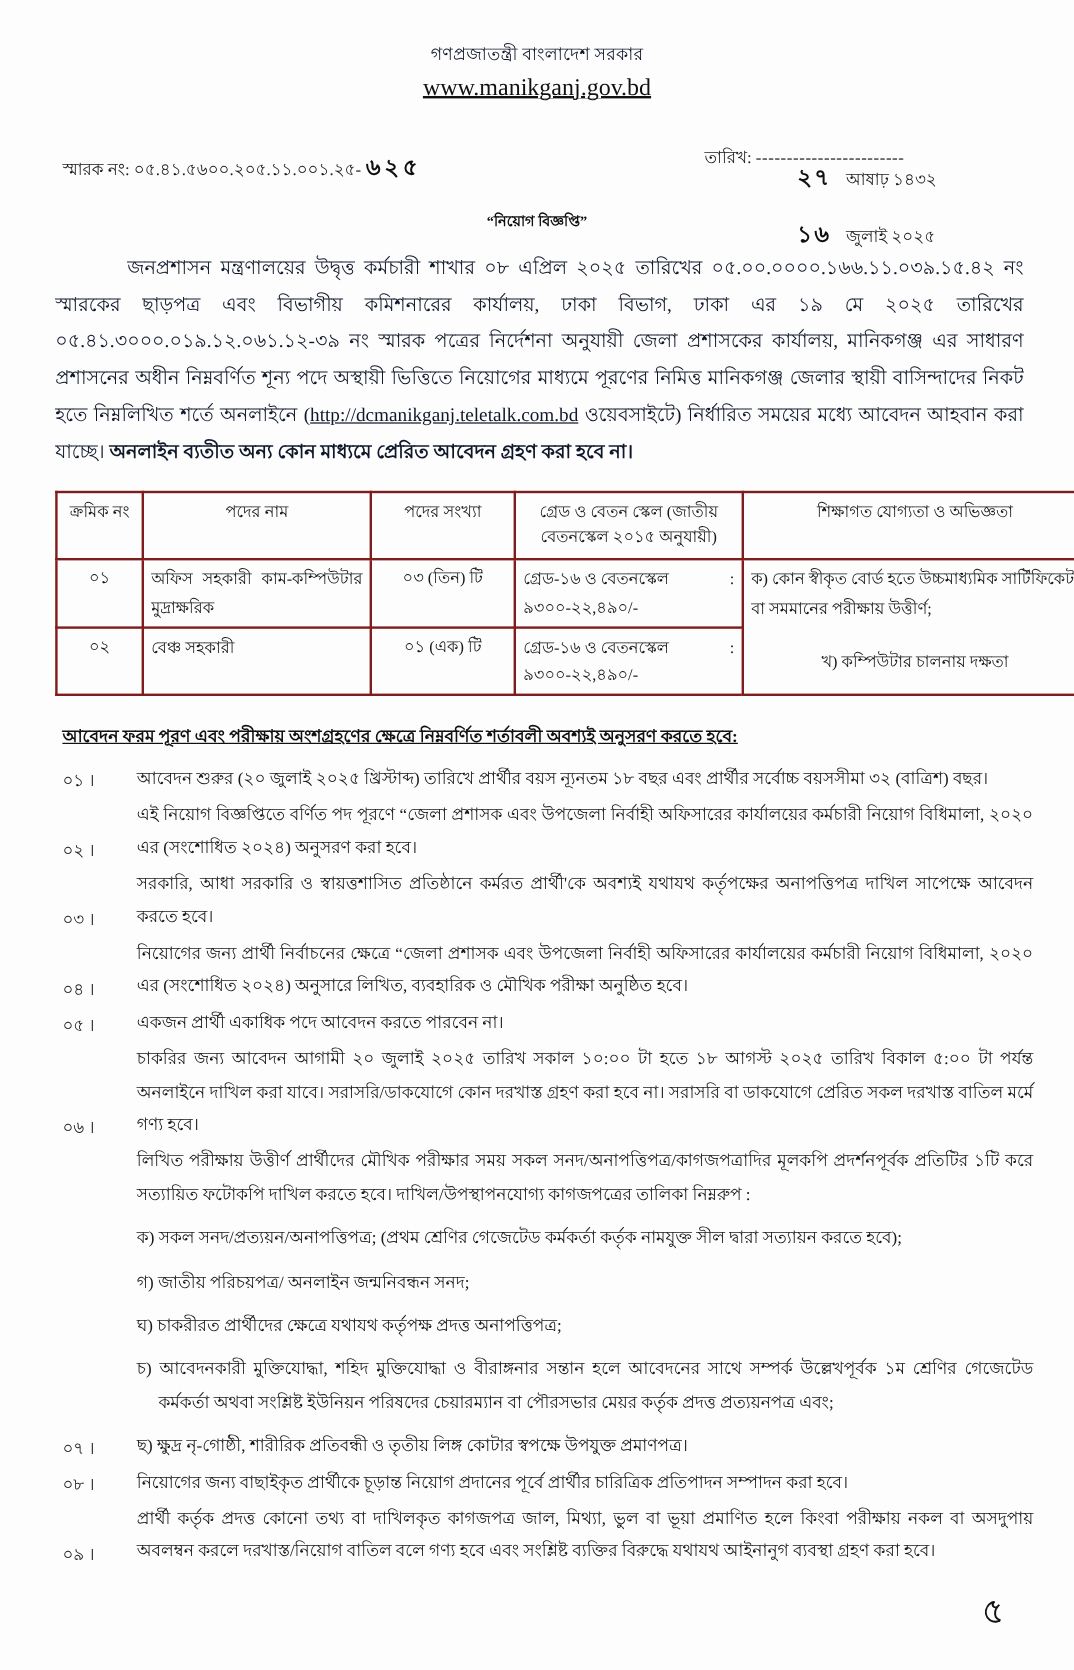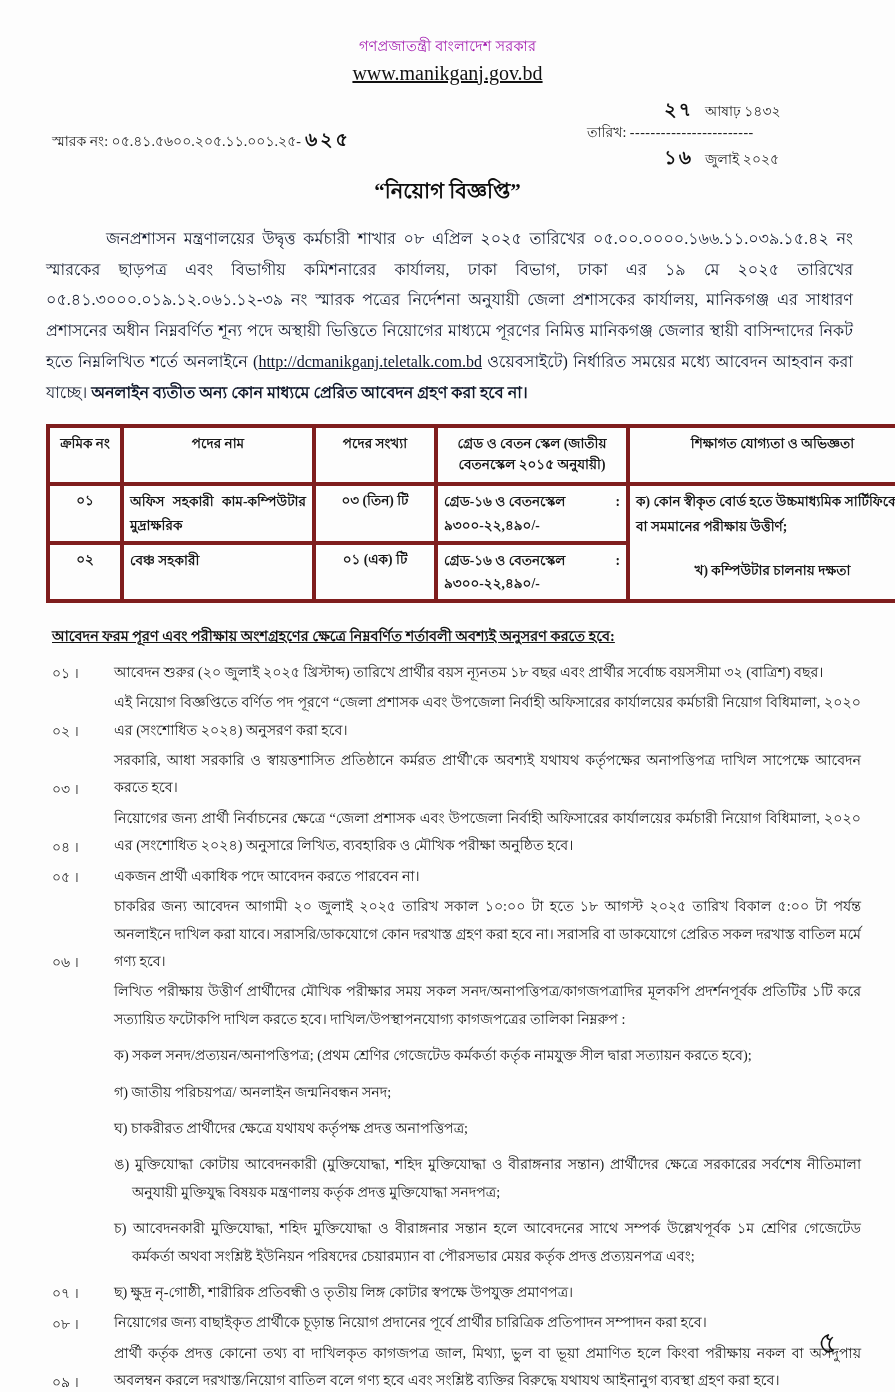--- a/index.html
+++ b/index.html
@@ -23,21 +23,21 @@
 
   
   .letterhead {
     padding-top: 36px;
     text-align: center;
     line-height: 1.42;
   }
   .letterhead .lh-line {
     font-size: 14.5px;
     letter-spacing: .2px;
-    color: #a21caf;
+    color: #0f172a;
   }
   .letterhead .lh-branch {
     font-size: 13.5px;
   }
   .letterhead .lh-url {
     font-size: 20px;
     font-family: "Liberation Serif", serif;
     text-decoration: underline;
     margin-top: 2px;
     color: #111;
@@ -83,37 +83,38 @@
   .date-hand {
     display: inline-block;
     font-family: "DejaVu Sans", sans-serif;
     font-size: 19px;
     font-weight: 700;
     letter-spacing: 2px;
     width: 74px;
     text-align: right;
     padding-right: 12px;
     color: #101010;
+    margin-top: 39px;
   }
   .date-mid {
     font-size: 14px;
     white-space: nowrap;
     color: #1b1b1b;
     height: 24px;
     line-height: 24px;
     margin-left: -32px;
   }
   .dots {
     letter-spacing: .5px;
   }
 
   
   .doc-title {
     text-align: center;
-    font-size: 21px;
+    font-size: 12px;
     font-weight: 700;
     margin: 6px 0 14px 0;
     color: #0e0e0e;
   }
 
   
   .intro {
     margin: 0 42px 0 46px;
     font-size: 16px;
     line-height: 1.92;
@@ -132,24 +133,24 @@
   
   table.posts {
     border-collapse: collapse;
     margin: 16px 40px 0 46px;
     width: 809px;
     table-layout: fixed;
     font-size: 13.6px;
     color: #171717;
   }
   table.posts td, table.posts th {
-    border: 4px solid #7f1d1d;
+    border: 2px solid #7f1d1d;
     padding: 4px 6px;
     vertical-align: top;
-    font-weight: 700;
+    font-weight: 400;
   }
   table.posts thead th {
     text-align: center;
     line-height: 1.55;
     padding: 5px 4px 7px 4px;
   }
   .c-sl    { width: 62px;  text-align: center; }
   .c-name  { width: 180px; }
   .c-count { width: 110px; text-align: center; }
   .c-grade { width: 180px; }
@@ -327,21 +328,20 @@
       <span class="li-body">চাকরির জন্য আবেদন আগামী ২০ জুলাই ২০২৫ তারিখ সকাল ১০:০০ টা হতে ১৮ আগস্ট ২০২৫ তারিখ বিকাল ৫:০০ টা পর্যন্ত অনলাইনে দাখিল করা যাবে। সরাসরি/ডাকযোগে কোন দরখাস্ত গ্রহণ করা হবে না। সরাসরি বা ডাকযোগে প্রেরিত সকল দরখাস্ত বাতিল মর্মে গণ্য হবে।</span>
     </li>
     <li>
       <span class="li-num">০৭ ।</span>
       <span class="li-body">
         <span>লিখিত পরীক্ষায় উত্তীর্ণ প্রার্থীদের মৌখিক পরীক্ষার সময় সকল সনদ/অনাপত্তিপত্র/কাগজপত্রাদির মূলকপি প্রদর্শনপূর্বক প্রতিটির ১টি করে সত্যায়িত ফটোকপি দাখিল করতে হবে। দাখিল/উপস্থাপনযোগ্য কাগজপত্রের তালিকা নিম্নরুপ :</span>
         <ul class="subitems">
           <li>ক) সকল সনদ/প্রত্যয়ন/অনাপত্তিপত্র; (প্রথম শ্রেণির গেজেটেড কর্মকর্তা কর্তৃক নামযুক্ত সীল দ্বারা সত্যায়ন করতে হবে);</li>
           <li>গ) জাতীয় পরিচয়পত্র/ অনলাইন জন্মনিবন্ধন সনদ;</li>
           <li>ঘ) চাকরীরত প্রার্থীদের ক্ষেত্রে যথাযথ কর্তৃপক্ষ প্রদত্ত অনাপত্তিপত্র;</li>
-          <li>ঙ) মুক্তিযোদ্ধা কোটায় আবেদনকারী (মুক্তিযোদ্ধা, শহিদ মুক্তিযোদ্ধা ও বীরাঙ্গনার সন্তান) প্রার্থীদের ক্ষেত্রে সরকারের সর্বশেষ নীতিমালা অনুযায়ী মুক্তিযুদ্ধ বিষয়ক মন্ত্রণালয় কর্তৃক প্রদত্ত মুক্তিযোদ্ধা সনদপত্র;</li>
           <li>চ) আবেদনকারী মুক্তিযোদ্ধা, শহিদ মুক্তিযোদ্ধা ও বীরাঙ্গনার সন্তান হলে আবেদনের সাথে সম্পর্ক উল্লেখপূর্বক ১ম শ্রেণির গেজেটেড কর্মকর্তা অথবা সংশ্লিষ্ট ইউনিয়ন পরিষদের চেয়ারম্যান বা পৌরসভার মেয়র কর্তৃক প্রদত্ত প্রত্যয়নপত্র এবং;</li>
           <li>ছ) ক্ষুদ্র নৃ-গোষ্ঠী, শারীরিক প্রতিবন্ধী ও তৃতীয় লিঙ্গ কোটার স্বপক্ষে উপযুক্ত প্রমাণপত্র।</li>
         </ul>
       </span>
     </li>
     <li>
       <span class="li-num">০৮ ।</span>
       <span class="li-body">নিয়োগের জন্য বাছাইকৃত প্রার্থীকে চূড়ান্ত নিয়োগ প্রদানের পূর্বে প্রার্থীর চারিত্রিক প্রতিপাদন সম্পাদন করা হবে।</span>
     </li>
     <li>

